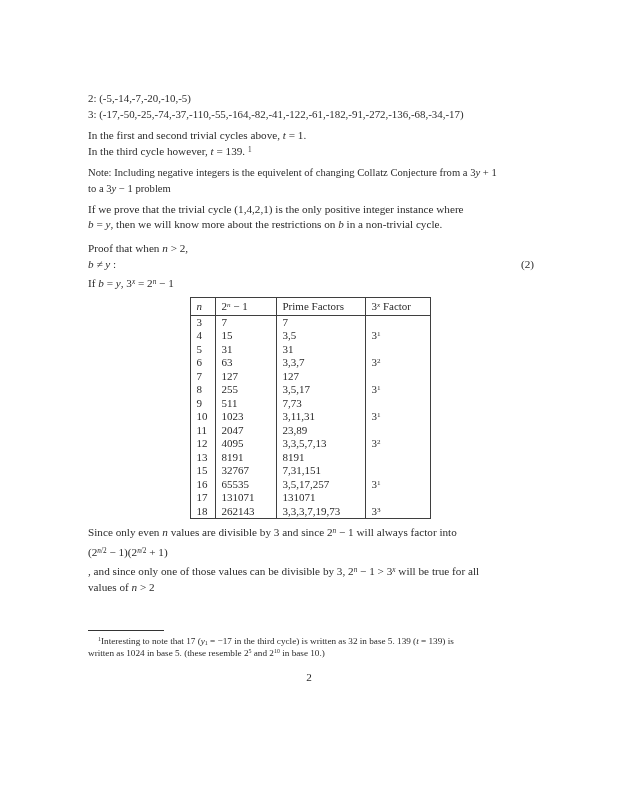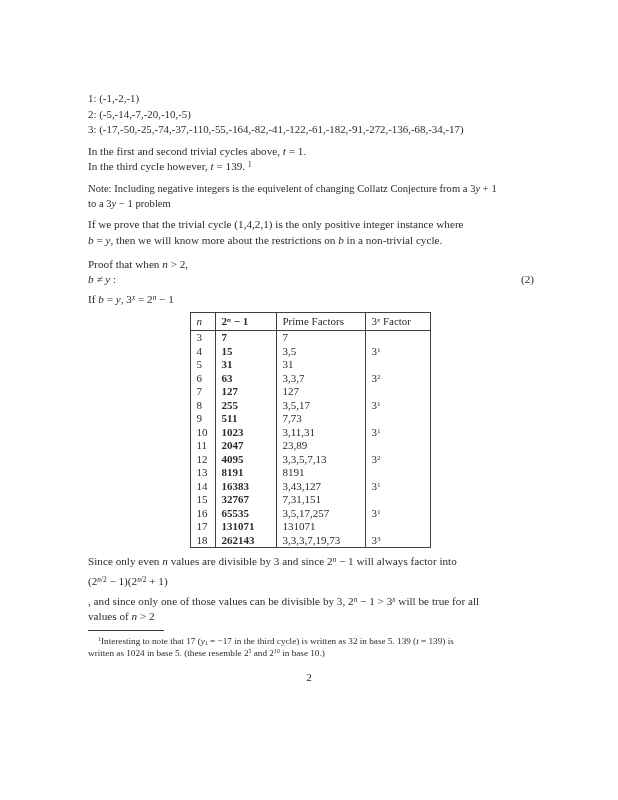--- a/index.html
+++ b/index.html
@@ -44,21 +44,21 @@
     border-right: 1px solid #3f3f3f;
     padding: 0 6px;
     font-weight: normal;
     text-align: left;
     height: 13.5px;
     line-height: 13.5px;
     white-space: nowrap;
   }
   .factor-table th { border-bottom: 1px solid #3f3f3f; height: 17px; line-height: 17px; }
   .factor-table th:nth-child(1), .factor-table td:nth-child(1) { min-width: 12px; }
-  .factor-table th:nth-child(2), .factor-table td:nth-child(2) { min-width: 48px; font-weight: bold; }
+  .factor-table th:nth-child(2), .factor-table td:nth-child(2) { min-width: 48px; }
   .factor-table th:nth-child(3), .factor-table td:nth-child(3) { min-width: 76px; }
   .factor-table th:nth-child(4), .factor-table td:nth-child(4) { min-width: 52px; }
   .since { margin-top: 6px; }
   .factoreq { margin-top: 4px; }
   .andsince { margin-top: 4px; }
   sup { font-size: 0.65em; vertical-align: 0.45em; line-height: 0; }
   sub { font-size: 0.65em; vertical-align: -0.2em; line-height: 0; }
   i { font-style: italic; }
   .footnote {
     position: absolute;
@@ -83,21 +83,20 @@
     font-size: 11.2px;
   }
 </style>
 </head>
 <body>
 
 <div class="page">
   <div class="content">
 
     <div class="cycles">
-      <div>1: (-1,-2,-1)</div>
       <div>2: (-5,-14,-7,-20,-10,-5)</div>
       <div>3: (-17,-50,-25,-74,-37,-110,-55,-164,-82,-41,-122,-61,-182,-91,-272,-136,-68,-34,-17)</div>
     </div>
 
     <div class="intro body-text center">
       <div>In the first and second trivial cycles above, <i>t</i> = 1.</div>
       <div>In the third cycle however, <i>t</i> = 139. <sup>1</sup></div>
     </div>
 
     <div class="note center">
@@ -188,26 +187,20 @@
               <td>12</td>
               <td>4095</td>
               <td>3,3,5,7,13</td>
               <td>3<sup>2</sup></td>
             </tr>
             <tr>
               <td>13</td>
               <td>8191</td>
               <td>8191</td>
               <td></td>
-            </tr>
-            <tr>
-              <td>14</td>
-              <td>16383</td>
-              <td>3,43,127</td>
-              <td>3<sup>1</sup></td>
             </tr>
             <tr>
               <td>15</td>
               <td>32767</td>
               <td>7,31,151</td>
               <td></td>
             </tr>
             <tr>
               <td>16</td>
               <td>65535</td>

